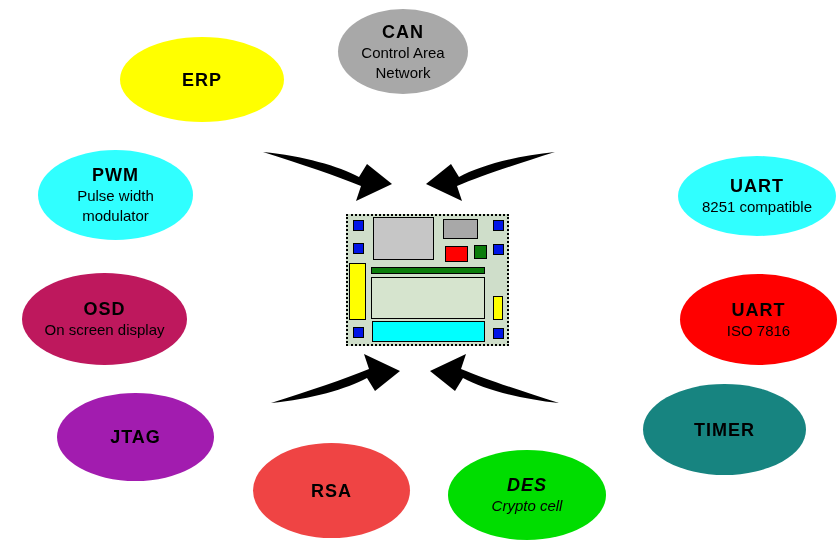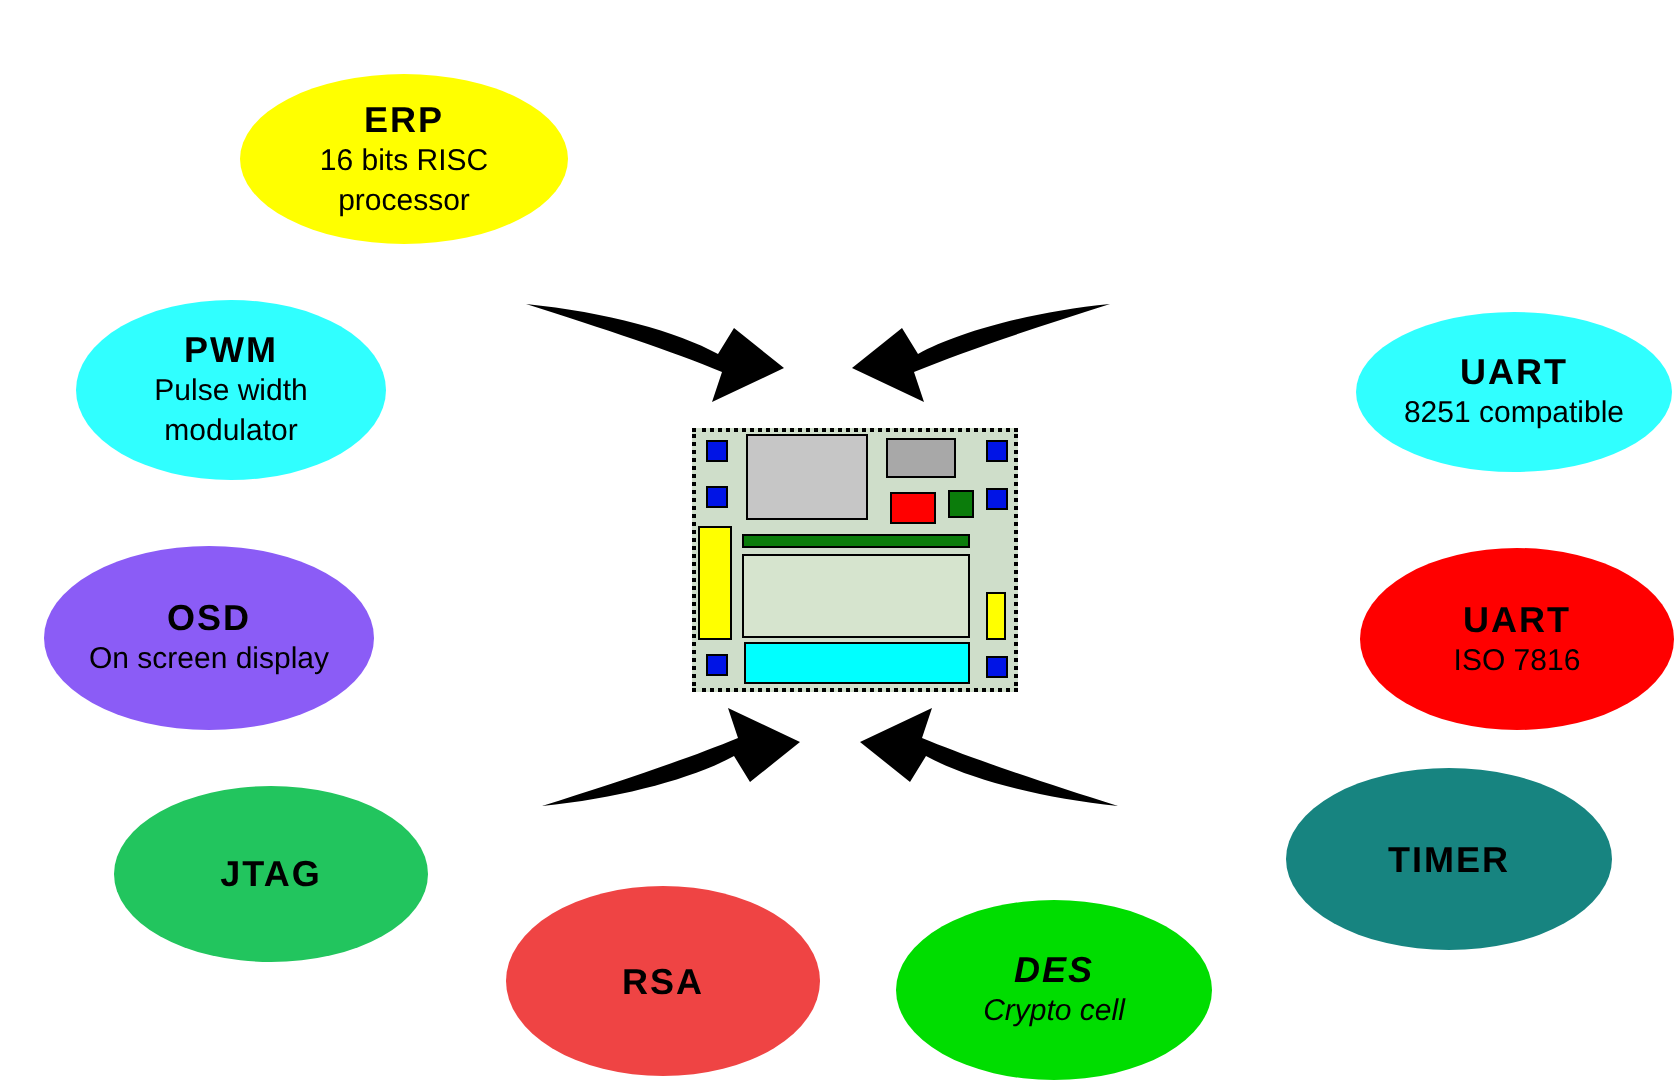--- a/index.html
+++ b/index.html
@@ -102,46 +102,49 @@
   .a-bl{left:268px; top:352px; transform:scaleY(-1);}
   .a-br{left:428px; top:352px; transform:scale(-1,-1);}
 </style>
 </head>
 <body>
 
 <div class="canvas">
 
   <div class="ellipse m-erp" style="background-color: rgb(255, 255, 0);">
     <div class="mod-title">ERP</div>
-    <div class="mod-desc">16 bits RISC processor</div>
   </div>
 
+  <div class="ellipse m-can" style="background-color: rgb(168, 168, 168);">
+    <div class="mod-title">CAN</div>
+    <div class="mod-desc">Control Area Network</div>
+  </div>
 
 
   <div class="ellipse m-pwm" style="background-color: rgb(48, 255, 255);">
     <div class="mod-title">PWM</div>
     <div class="mod-desc">Pulse width modulator</div>
   </div>
 
   <div class="ellipse m-uart1" style="background-color: rgb(48, 255, 255);">
     <div class="mod-title">UART</div>
     <div class="mod-desc">8251 compatible</div>
   </div>
 
-  <div class="ellipse m-osd" style="background-color: #8b5cf6;">
+  <div class="ellipse m-osd" style="background-color: #be185d;">
     <div class="mod-title">OSD</div>
     <div class="mod-desc">On screen display</div>
   </div>
 
   <div class="ellipse m-uart2" style="background-color: rgb(255, 0, 0);">
     <div class="mod-title">UART</div>
     <div class="mod-desc">ISO 7816</div>
   </div>
 
-  <div class="ellipse m-jtag" style="background-color: #22c55e;">
+  <div class="ellipse m-jtag" style="background-color: #a21caf;">
     <div class="mod-title">JTAG</div>
   </div>
 
   <div class="ellipse m-rsa" style="background-color: #ef4444;">
     <div class="mod-title">RSA</div>
   </div>
 
   <div class="ellipse m-des" style="background-color: rgb(0, 221, 0); font-style: italic;">
     <div class="mod-title">DES</div>
     <div class="mod-desc">Crypto cell</div>

